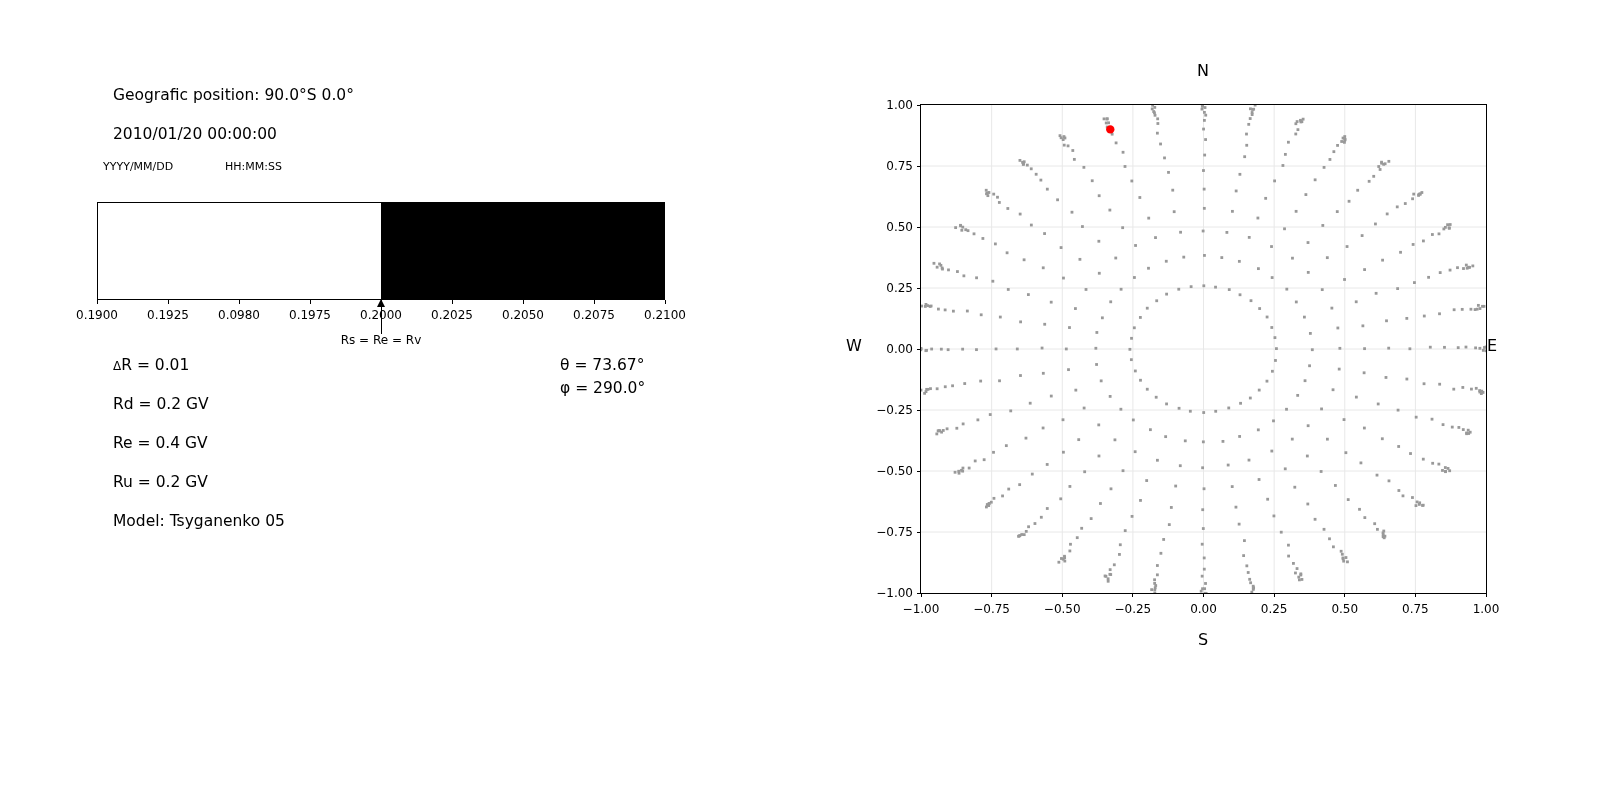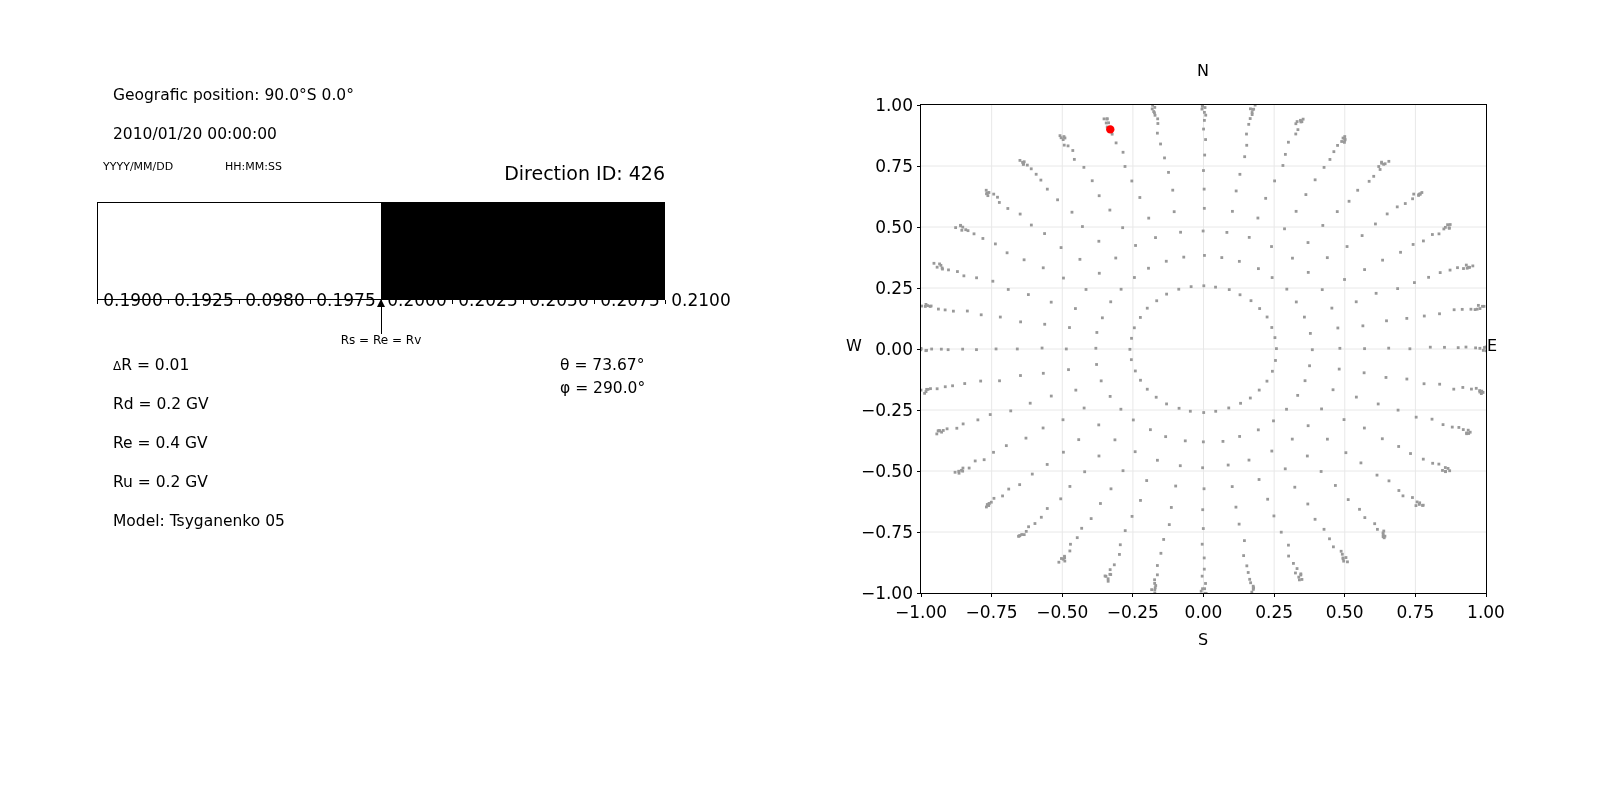--- a/index.html
+++ b/index.html
@@ -4,28 +4,28 @@
 <style>
   html,body{margin:0;padding:0;background:#fff;}
   #fig{position:relative;width:1600px;height:800px;background:#ffffff;
        font-family:"DejaVu Sans","Liberation Sans",sans-serif;color:#000;overflow:hidden;}
   .abs{position:absolute;white-space:nowrap;}
   .t15{font-size:15.5px;margin-left:11px;}
   .t11{font-size:11px;}
   .t12{font-size:12px;}
   .t17{font-size:17px;}
   .t19{font-size:19px;}
-  .tick-label{font-size:17px;color:#000;}
+  .tick-label{font-size:12px;color:#000;}
   .delta{font-size:12px;}
   
   #specplot{position:absolute;left:97px;top:202px;width:568px;height:98px;
             border:1px solid #000;background:#fff;box-sizing:border-box;}
   #spec-black{position:absolute;top:0;height:100%;background:#000;}
   .spec-xtick{position:absolute;width:1px;height:4px;background:#000;top:300px;}
-  .spec-xlabel{position:absolute;top:290px;transform:translateX(-50%);margin-left:36px;}
+  .spec-xlabel{position:absolute;top:308px;transform:translateX(-50%);}
   #arrow-shaft{position:absolute;left:380.5px;top:306px;width:1px;height:28px;background:#000;z-index:3;}
   #arrow-head{position:absolute;left:377px;top:299px;width:0;height:0;z-index:3;
               border-left:4px solid transparent;border-right:4px solid transparent;
               border-bottom:8px solid #000;}
   
   #dirplot{position:absolute;left:920px;top:104px;width:565px;height:488px;
            border:1px solid #000;box-sizing:content-box;}
   #dirsvg{position:absolute;left:0;top:0;}
   .dir-xtick{position:absolute;width:1px;height:4px;background:#000;top:100%;}
   .dir-ytick{position:absolute;height:1px;width:4px;background:#000;right:100%;}
@@ -35,21 +35,20 @@
 </style>
 </head>
 <body>
 
 <div id="fig">
 
   <div class="abs t15" style="left:102px;top:86px;">Geografic position: 90.0°S 0.0°</div>
   <div class="abs t15" style="left:102px;top:125px;">2010/01/20 00:00:00</div>
   <div class="abs t11" style="left:103px;top:160px;">YYYY/MM/DD</div>
   <div class="abs t11" style="left:225px;top:160px;">HH:MM:SS</div>
-  <div class="abs t19" style="left:365px;top:162px;width:300px;text-align:right;">Direction ID: 426</div>
 
   <div id="specplot">
     <div id="spec-black" style="left: 50%; width: 50%; background: rgb(0, 0, 0);"></div>
   </div>
   <div id="spec-ticks">
       <div class="spec-xtick" style="left: 96.5px;"></div>
       <div class="spec-xlabel tick-label" style="left: 97px;">0.1900</div>
       <div class="spec-xtick" style="left: 167.5px;"></div>
       <div class="spec-xlabel tick-label" style="left: 168px;">0.1925</div>
       <div class="spec-xtick" style="left: 238.5px;"></div>

